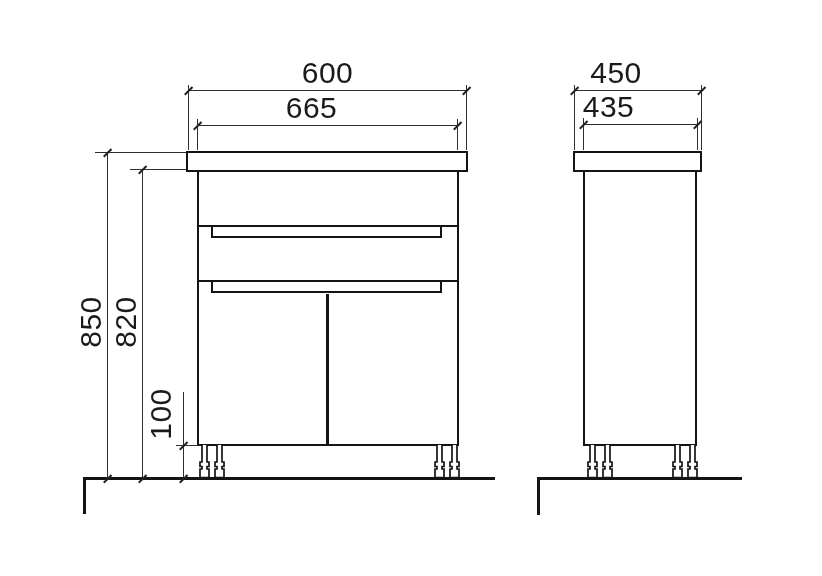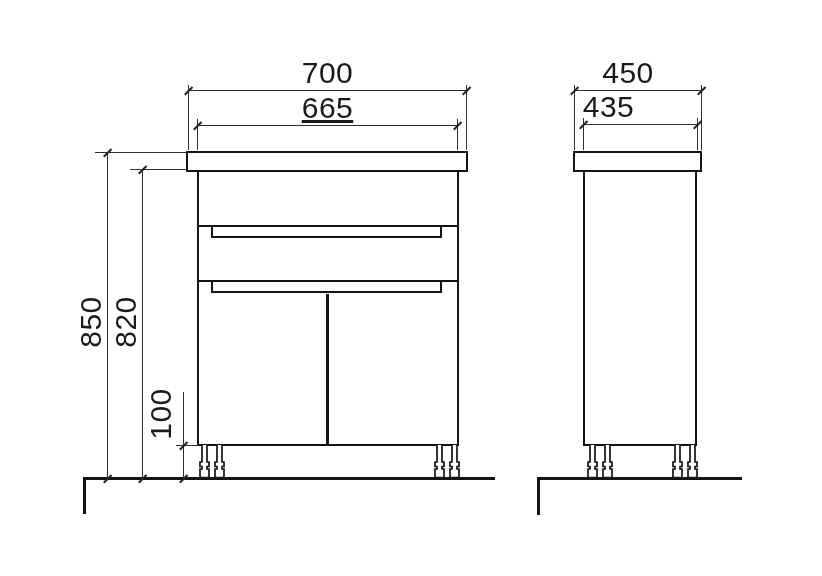--- a/index.html
+++ b/index.html
@@ -61,35 +61,35 @@
 
     <div class="ln" style="left:537px;top:477px;width:205px;height:3px;"></div>
     <div class="ln" style="left:537px;top:477px;width:3px;height:38px;"></div>
   </div>
 
   <div class="thin" style="left:188px;top:85px;width:1.2px;height:65px;"></div>
   <div class="thin" style="left:466px;top:85px;width:1.2px;height:65px;"></div>
   <div class="thin" style="left:188px;top:90px;width:279px;height:1.2px;"></div>
   <div class="tick" style="left:183px;top:89.5px;"></div>
   <div class="tick" style="left:461px;top:89.5px;"></div>
-  <div class="lbl" style="left:188px;top:58px;width:279px;">700</div>
+  <div class="lbl" style="left:188px;top:58px;width:279px;">600</div>
 
   <div class="thin" style="left:197px;top:119px;width:1.2px;height:31px;"></div>
   <div class="thin" style="left:457px;top:119px;width:1.2px;height:31px;"></div>
   <div class="thin" style="left:197px;top:125px;width:261px;height:1.2px;"></div>
   <div class="tick" style="left:192px;top:124.5px;"></div>
   <div class="tick" style="left:452px;top:124.5px;"></div>
-  <div class="lbl" style="left:197px;top:93px;width:261px;text-decoration:underline;">665</div>
+  <div class="lbl" style="left:181px;top:93px;width:261px;">665</div>
 
   <div class="thin" style="left:574px;top:85px;width:1.2px;height:65px;"></div>
   <div class="thin" style="left:701px;top:85px;width:1.2px;height:65px;"></div>
   <div class="thin" style="left:574px;top:90px;width:128px;height:1.2px;"></div>
   <div class="tick" style="left:569px;top:89.5px;"></div>
   <div class="tick" style="left:696px;top:89.5px;"></div>
-  <div class="lbl" style="left:564px;top:58px;width:128px;">450</div>
+  <div class="lbl" style="left:552px;top:58px;width:128px;">450</div>
 
   <div class="thin" style="left:583px;top:118px;width:1.2px;height:32px;"></div>
   <div class="thin" style="left:697px;top:118px;width:1.2px;height:32px;"></div>
   <div class="thin" style="left:583px;top:124px;width:115px;height:1.2px;"></div>
   <div class="tick" style="left:578px;top:123.5px;"></div>
   <div class="tick" style="left:692px;top:123.5px;"></div>
   <div class="lbl" style="left:551px;top:92px;width:115px;">435</div>
 
   <div class="thin" style="left:95px;top:152px;width:91px;height:1.2px;"></div>
   <div class="thin" style="left:107px;top:152px;width:1.2px;height:327px;"></div>

